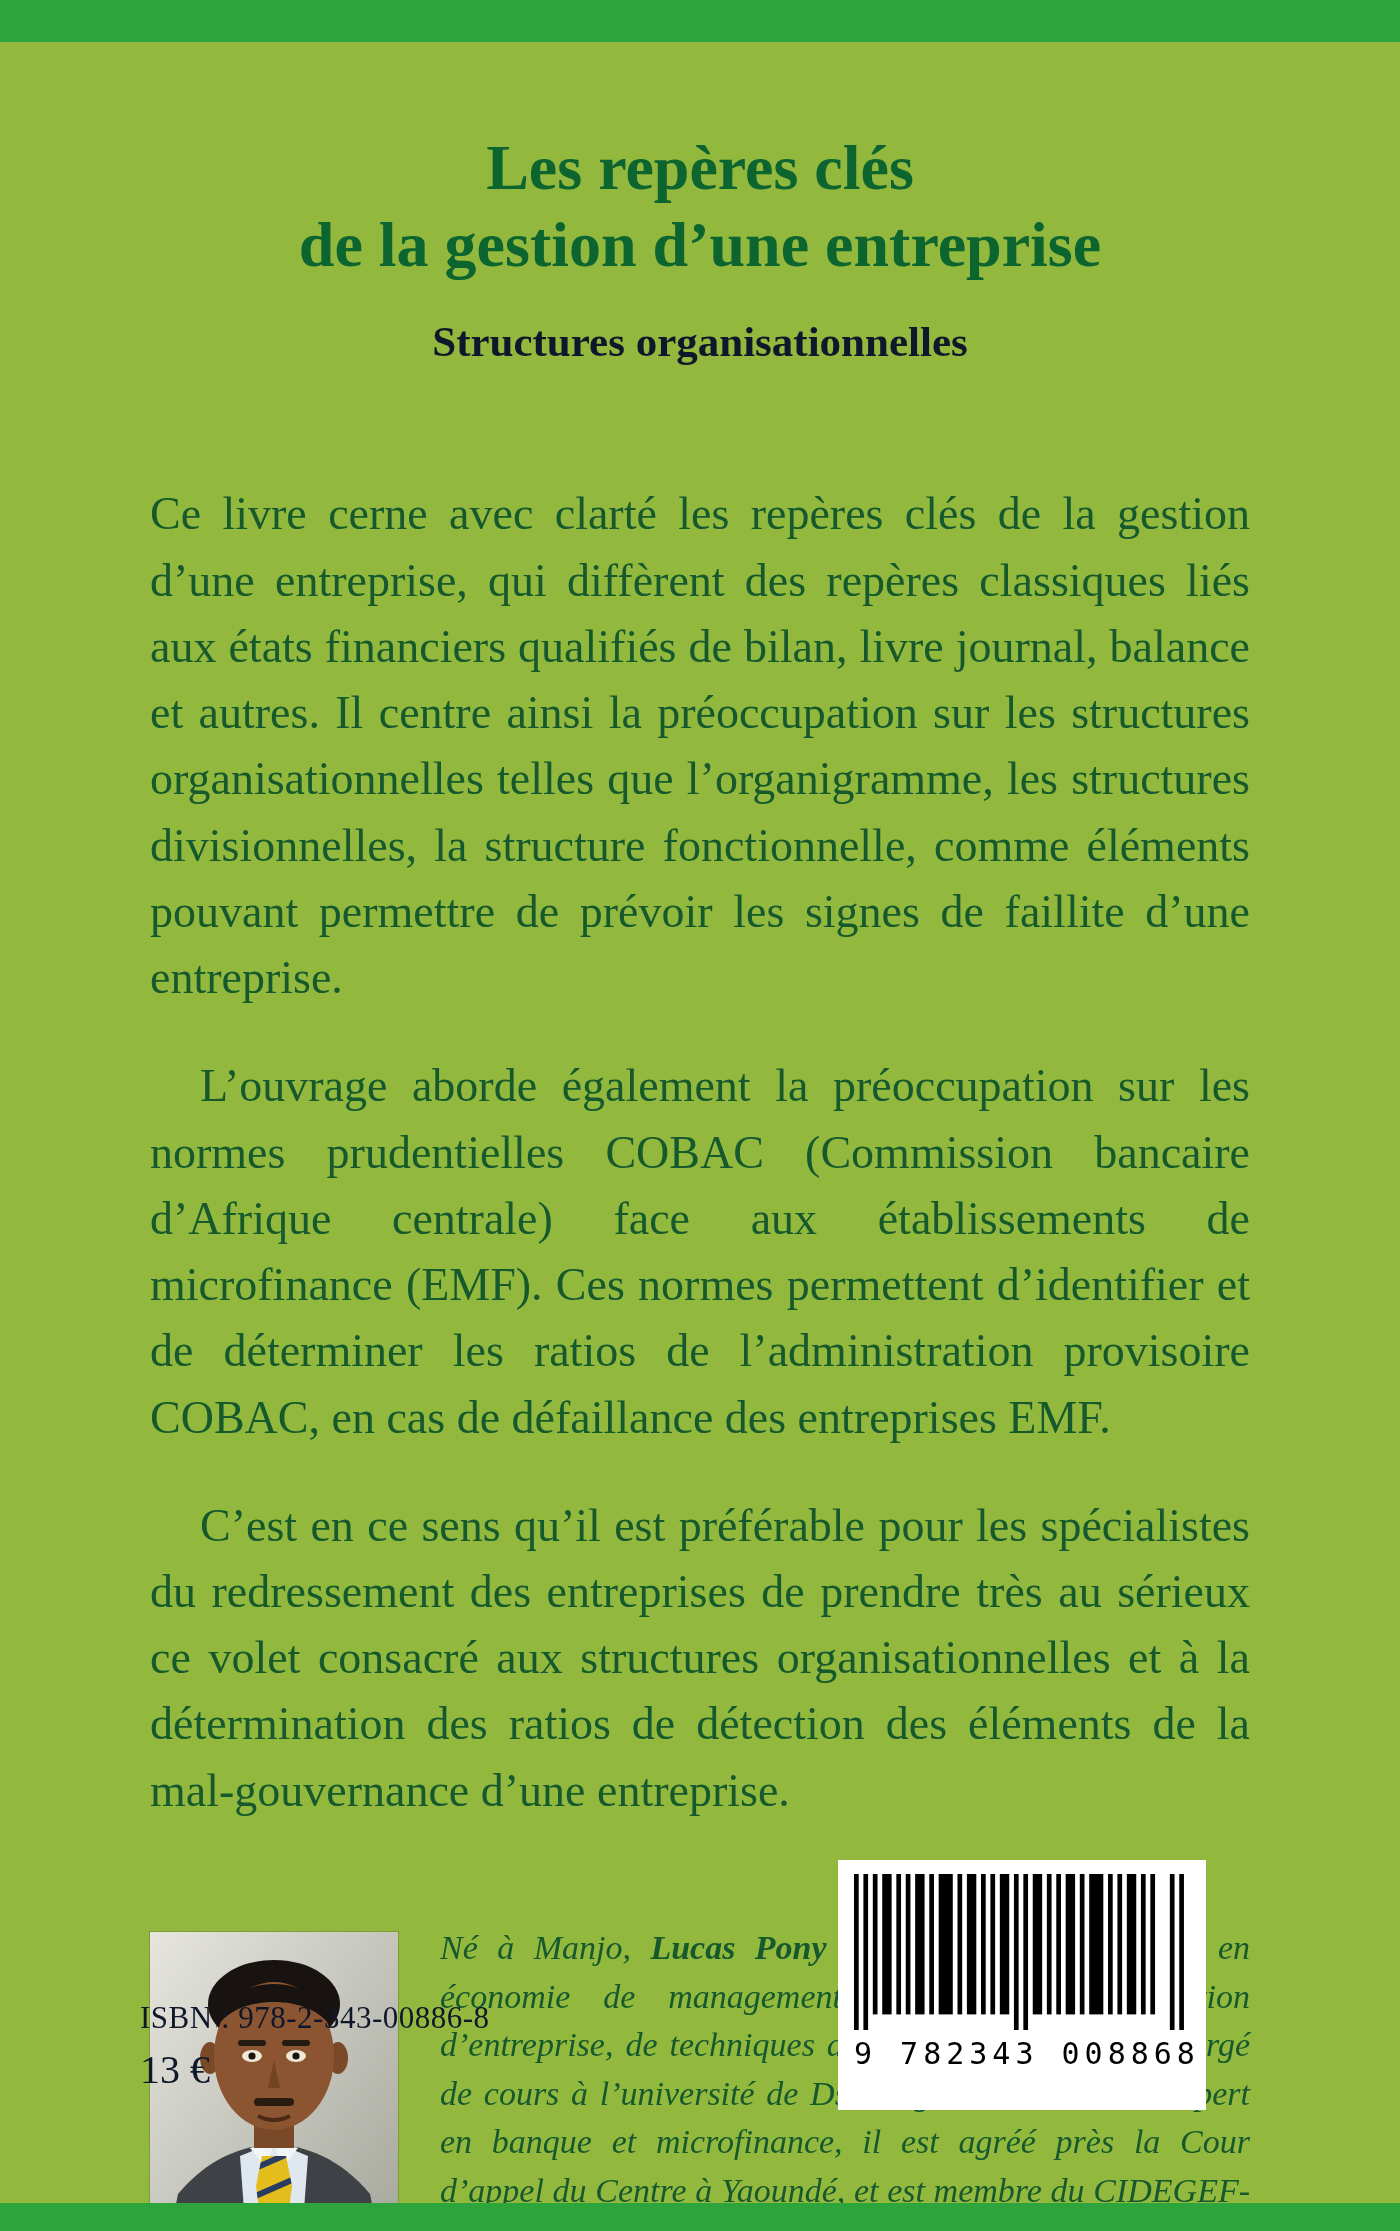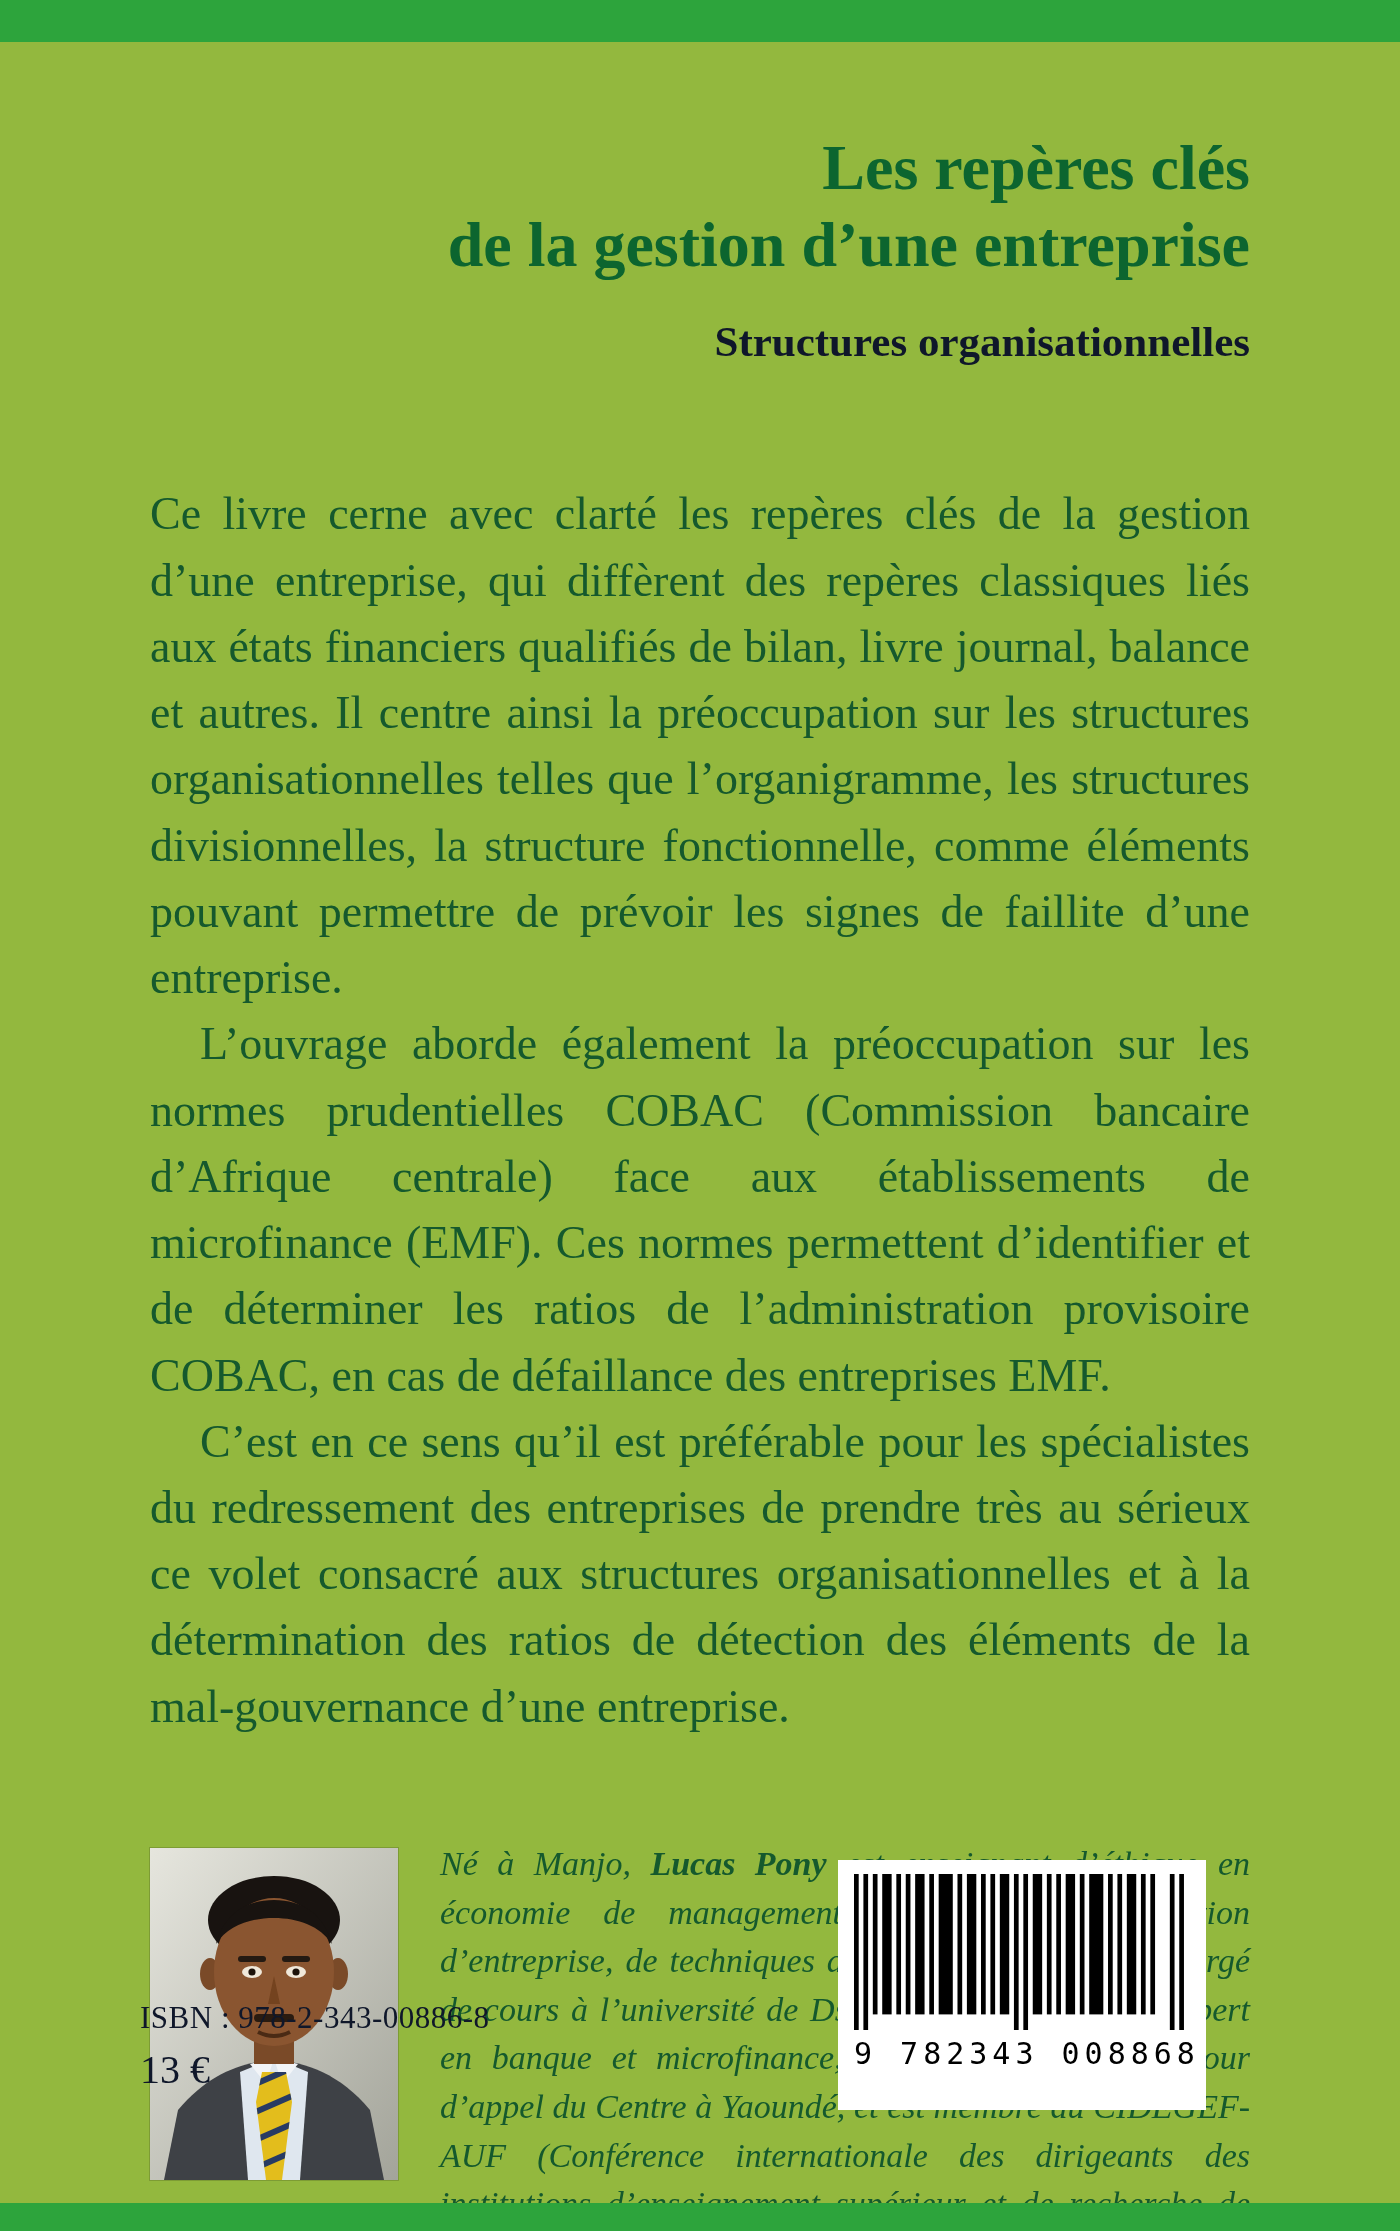--- a/index.html
+++ b/index.html
@@ -17,37 +17,37 @@
   .band.bottom { bottom:0; height:28px; }
 
   .content { position:absolute; top:42px; left:150px; right:150px; }
 
   .title {
     margin:88px 0 0;
     text-align:center;
     font-size:64px; line-height:1.2; font-weight:700;
     color:#0c652f;
   }
-  .tline { display:block;text-align:right; }
+  .tline { display:block; }
 
   .subtitle {
     margin:30px 0 17px;
     text-align:center;
     font-size:43px; line-height:1.3; font-weight:600;
     color:#0f172a;
   }
 
   .synopsis {
     margin-top:112px;
     font-size:46px; line-height:1.44;
     text-align:justify;
     color:#15592d;
   }
   .para { margin:0; }
-  .para + .para { text-indent:50px; }
+  .para + .para { text-indent:50px;margin-top:42px; }
 
   .bio { margin-top:100px; }
   .photo {
     float:left;
     width:248px; height:332px;
     margin:8px 42px 6px 0;
     background:#cfcfc8;
     box-shadow:0 0 0 1px rgba(0,0,0,.15);
   }
   .photo svg { display:block; width:100%; height:100%; }

